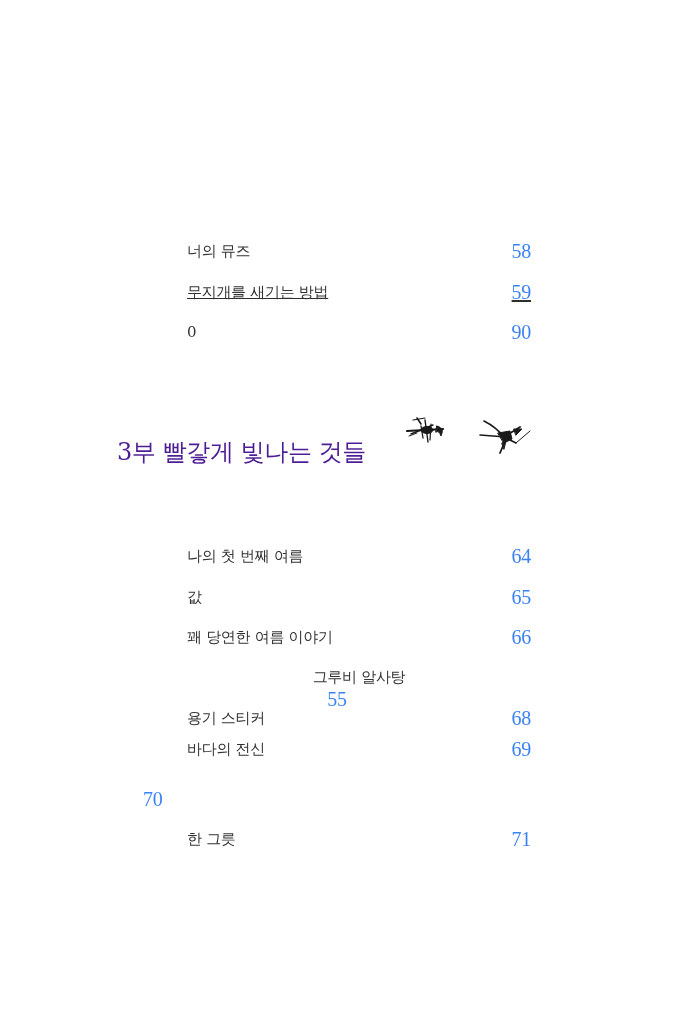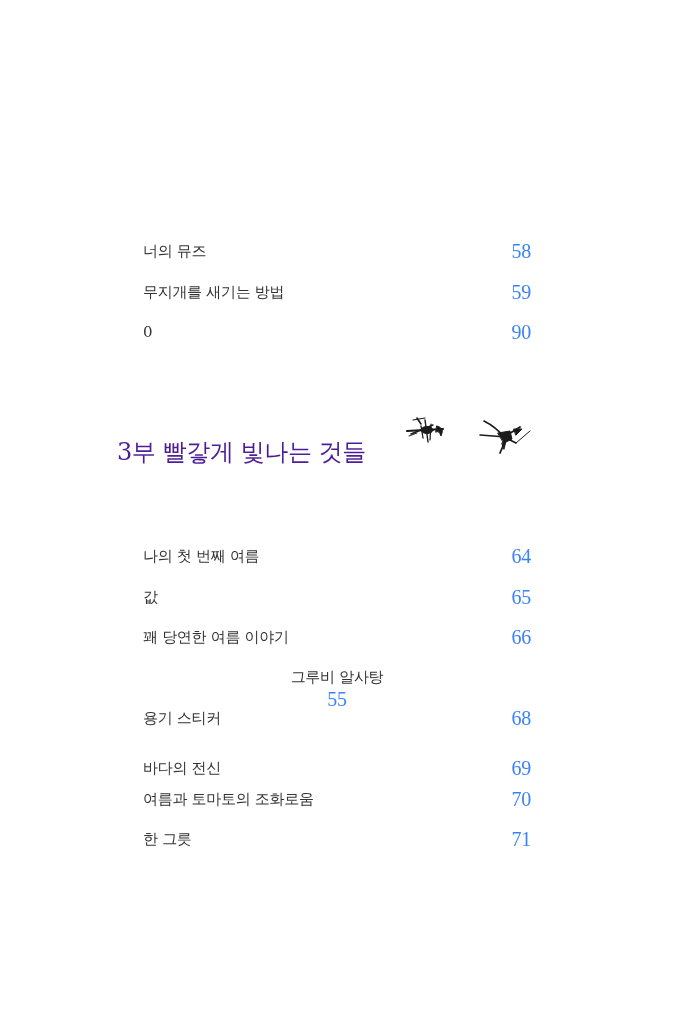--- a/index.html
+++ b/index.html
@@ -23,20 +23,21 @@
       display: flex;
       justify-content: space-between;
       align-items: center;
       font-size: 15px;
       line-height: 22px;
       letter-spacing: -0.3px;
     }
     .toc-title {
       color: #333333;
       white-space: nowrap;
+      margin-left: 44px;
     }
     .toc-page {
       color: #3b82f6;
       font-family: "Liberation Serif", "DejaVu Serif", serif;
       font-size: 20px;
       text-align: right;
     }
     .section-heading {
       position: absolute;
       left: 117px;
@@ -54,21 +55,21 @@
 </head>
 <body>
 
 <div>
 
   <div>
     <div class="toc-row" style="top:240px;">
       <span class="toc-title">너의 뮤즈</span>
       <span class="toc-page">58</span>
     </div>
-    <div class="toc-row" style="top:281px;">
+    <div class="toc-row" style="top:281px;text-decoration:underline;">
       <span class="toc-title">무지개를 새기는 방법</span>
       <span class="toc-page">59</span>
     </div>
     <div class="toc-row" style="top:321px;">
       <span class="toc-title">0</span>
       <span class="toc-page">90</span>
     </div>
   </div>
 
   <div class="section-heading">3부 빨갛게 빛나는 것들</div>
@@ -116,26 +117,25 @@
       <span class="toc-page">66</span>
     </div>
     <div class="toc-row" style="top:666px;flex-direction:column;">
       <span class="toc-title">그루비 알사탕</span>
       <span class="toc-page">55</span>
     </div>
     <div class="toc-row" style="top:707px;">
       <span class="toc-title">용기 스티커</span>
       <span class="toc-page">68</span>
     </div>
-    <div class="toc-row" style="top:757px;">
+    <div class="toc-row" style="top:738px;">
       <span class="toc-title">바다의 전신</span>
       <span class="toc-page">69</span>
     </div>
     <div class="toc-row" style="top:788px;">
-      <span class="toc-title">여름과 토마토의 조화로움</span>
       <span class="toc-page">70</span>
     </div>
     <div class="toc-row" style="top:828px;">
       <span class="toc-title">한 그릇</span>
       <span class="toc-page">71</span>
     </div>
   </div>
 
 </div>
 

